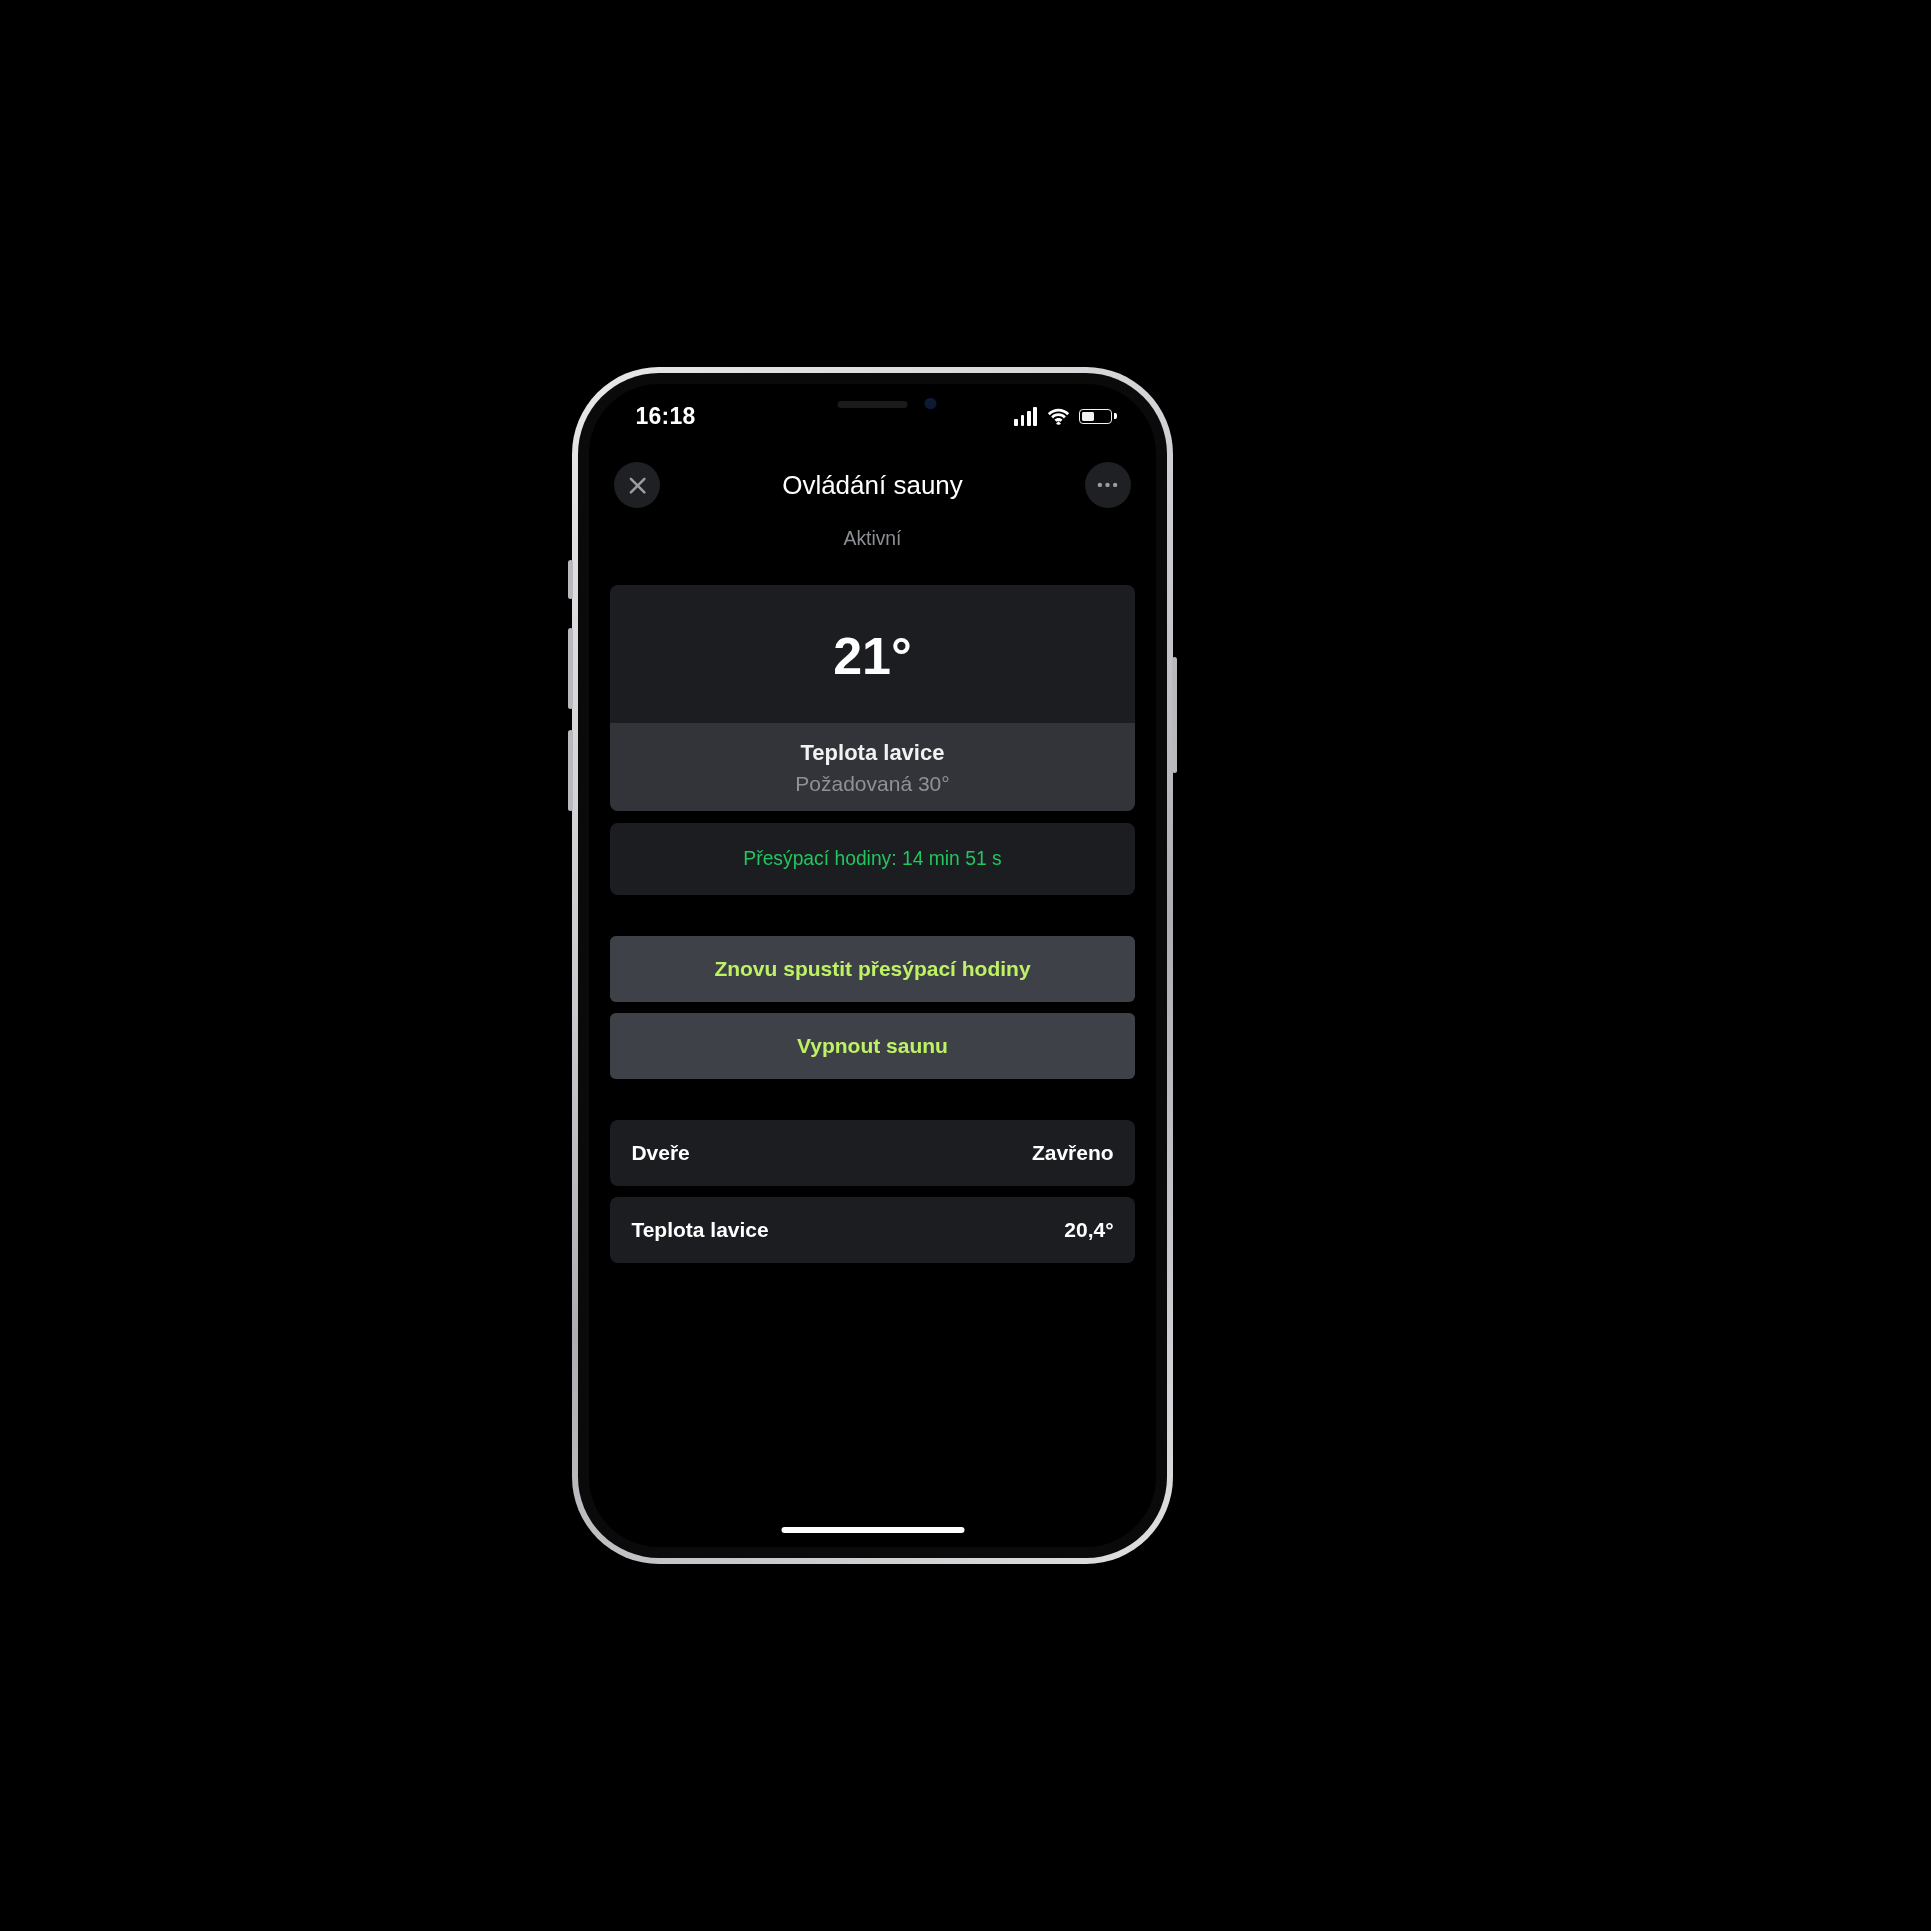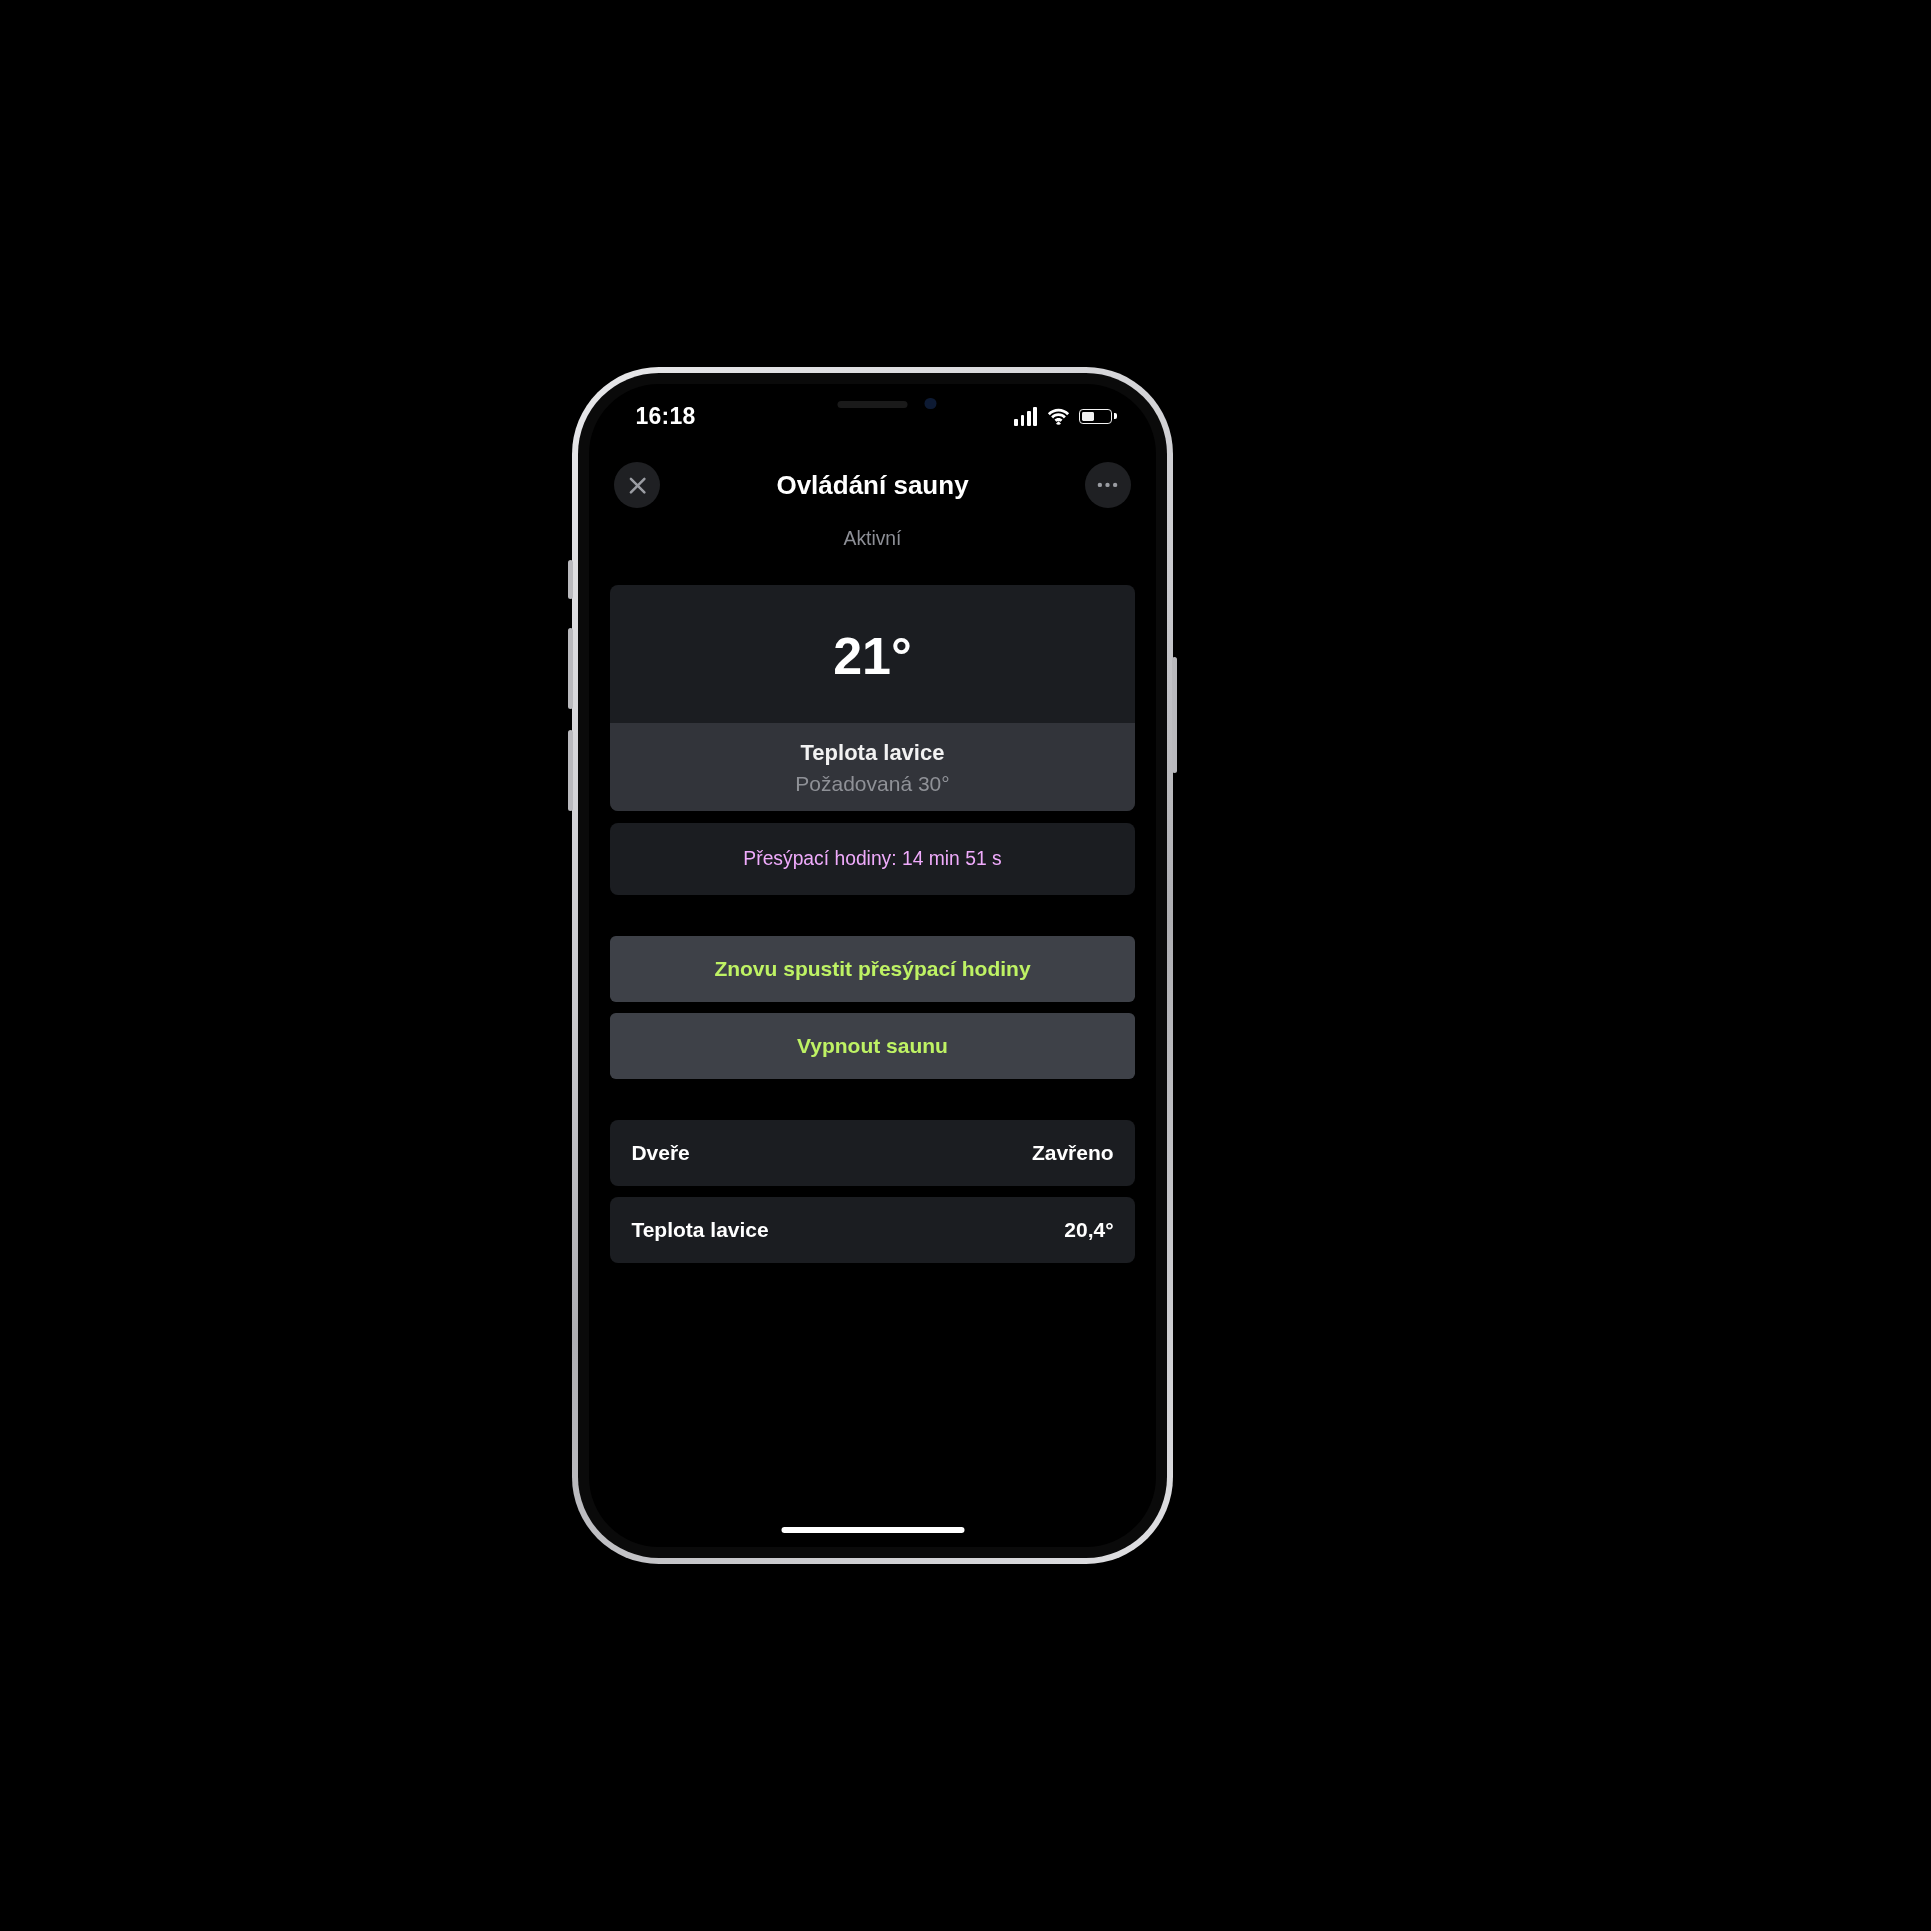--- a/index.html
+++ b/index.html
@@ -140,21 +140,21 @@
     border-radius: 50%;
     background: #1f2023;
     display:flex; align-items:center; justify-content:center;
     cursor:pointer;
   }
   .icon-btn.left { left: 25px; }
   .icon-btn.right { right: 25px; }
   .close-x svg, .more-dots svg { display:block; }
   .header-title {
     font-size: 26px;
-    font-weight: 700;
+    font-weight: 400;
     text-align: center;
   }
   .header-sub {
     text-align:center;
     font-size:19.3px;
     color:#8d8f96;
     margin-top:15.4px;
   }
 
   
@@ -187,21 +187,21 @@
   }
   .temp-sub .line2{
     font-size:21px;
     color:#8f9197;
     margin-top:5.8px;
   }
   .info-row{
     text-align:center;
     padding:25px 0;
     font-size:19.3px;
-    color:#f0abfc;
+    color:#22c55e;
   }
   .action-btn{
     background:#3e4148;
     border-radius:5.8px;
     text-align:center;
     padding:21px 0;
     font-size:21px;
     font-weight:600;
     color:#bef264;
     cursor:pointer;

